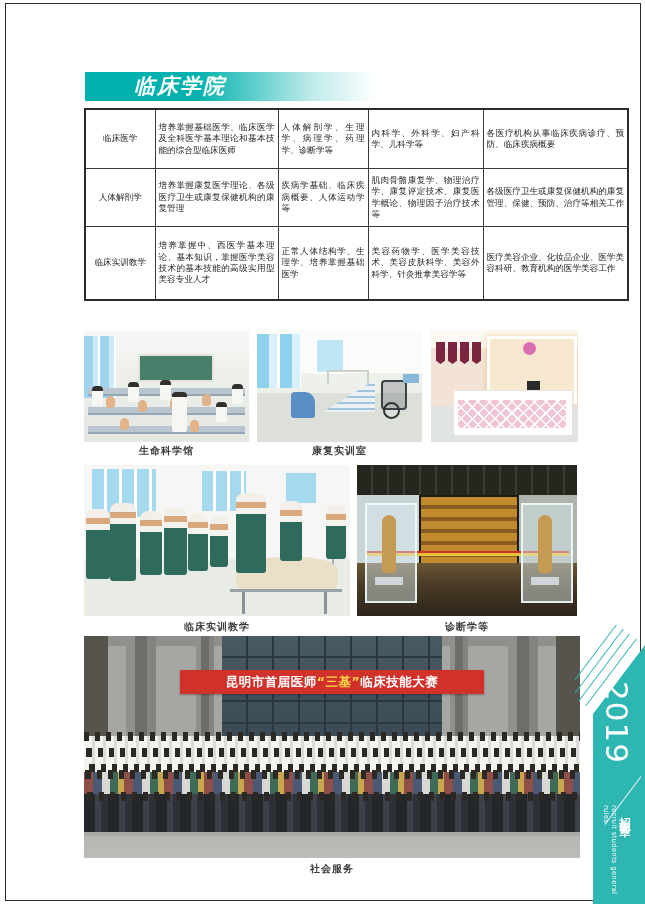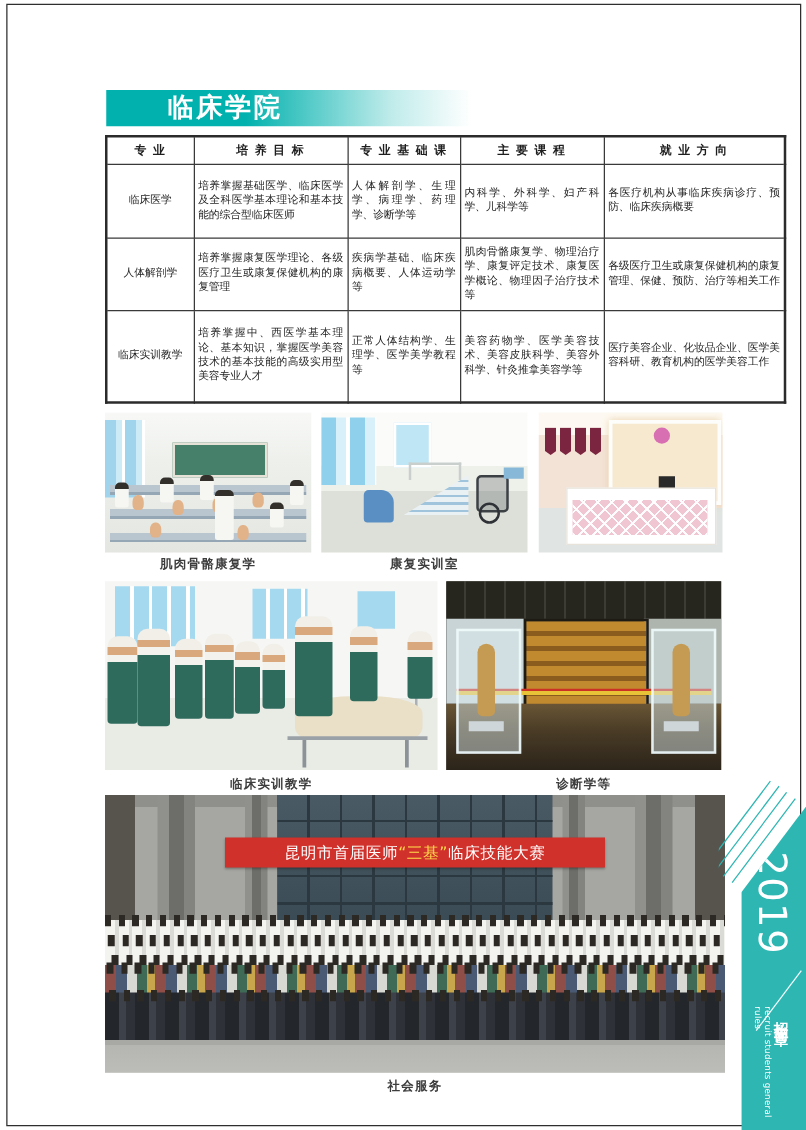--- a/index.html
+++ b/index.html
@@ -5,21 +5,21 @@
   html,body{margin:0;padding:0;width:645px;height:904px;background:#fff;
     font-family:"DejaVu Sans","Liberation Sans",sans-serif;overflow:hidden;position:relative;}
   i{display:block;position:absolute;font-style:normal;}
   .abs{position:absolute;}
 
   
   .page-border{left:5px;top:3px;width:634px;height:896px;border:1px solid #2e2e2e;z-index:1;}
 
   
   .title-bar{left:85px;top:72px;width:292px;height:29px;z-index:2;
-    background:linear-gradient(to right,#00b1ad 0%,#00b1ad 38%,rgba(0,177,173,.25) 78%,rgba(255,255,255,0) 100%);}
+    background:linear-gradient(to right,#00b1ad 0%,#00b1ad 38%,rgba(0,177,173,.25) 78%,rgba(255,255,255,0) 100%);font-style:italic;}
   .title-bar .t{position:absolute;left:49px;top:0;height:29px;line-height:29px;color:#fff;
     font-size:21px;font-weight:bold;letter-spacing:2px;white-space:nowrap;}
 
   
   table.majors{position:absolute;left:84px;top:108px;width:543px;border-collapse:collapse;
     table-layout:fixed;z-index:2;border:2px solid #2b2b2b;}
   table.majors th,table.majors td{border:1px solid #3a3a3a;color:#1e1e1e;overflow:hidden;}
   table.majors th{height:21px;font-size:9.5px;font-weight:bold;letter-spacing:1px;text-align:center;padding:0;}
   table.majors td{font-size:8.6px;line-height:1.32;vertical-align:middle;padding:1px 3px;text-align:justify;}
   table.majors td.major{text-align:center;padding:1px 1px;}
@@ -110,21 +110,21 @@
   .p6{left:84px;top:636px;width:496px;height:222px;
     background:linear-gradient(180deg,#8f8f8b 0 10px,#a6a6a2 10px 120px,#9c9c98 120px 100%);}
   .p6-side{top:0;width:24px;height:162px;background:#57544e;}
   .p6-pillar{top:0;background:linear-gradient(90deg,#90908c 0 30%,#6d6d69 30% 70%,#83837f 70%);}
   .p6-glass{left:138px;top:0;width:220px;height:112px;background:
     repeating-linear-gradient(90deg,rgba(0,0,0,0) 0 24px,#2c3840 24px 26px),
     repeating-linear-gradient(180deg,rgba(0,0,0,0) 0 20px,#2c3840 20px 22px),
     linear-gradient(180deg,#4a5a64 0,#3a4a54 100%);}
   .p6-banner{left:96px;top:34px;width:304px;height:24px;background:#d0312b;z-index:3;
     display:flex;align-items:center;justify-content:center;white-space:nowrap;
-    font-size:12.5px;font-weight:normal;color:#fff;letter-spacing:.5px;box-shadow:0 1px 2px rgba(0,0,0,.3);}
+    font-size:12.5px;font-weight:bold;color:#fff;letter-spacing:.5px;box-shadow:0 1px 2px rgba(0,0,0,.3);}
   .p6-banner .hl{color:#ffd94a;}
   .p6-coats{left:0;top:100px;width:496px;height:62px;
     background:repeating-linear-gradient(90deg,#f3f3f0 0 8px,#dadad6 8px 11px);}
   .p6-heads{left:0;width:496px;height:9px;
     background:repeating-linear-gradient(90deg,#2c2824 0 5px,rgba(0,0,0,0) 5px 11px);}
   .p6-colorrow{left:0;top:136px;width:496px;height:26px;
     background:repeating-linear-gradient(90deg,#8f4f48 0 9px,#4a5a74 9px 18px,#d9d9d4 18px 26px,#3f6a55 26px 34px,#c7a64c 34px 40px);}
   .p6-seated{left:0;top:158px;width:496px;height:40px;
     background:repeating-linear-gradient(90deg,#23262b 0 11px,#3d424a 11px 17px,#2e3138 17px 24px);}
   .p6-pave{left:0;top:196px;width:496px;height:26px;
@@ -155,45 +155,38 @@
 
 <table class="majors">
   <colgroup>
     <col style="width:70px">
       <col style="width:123px">
       <col style="width:90px">
     <col style="width:115px">
       <col style="width:145px">
   </colgroup>
   <tbody>
-      <tr>
-    <th>专 业</th>
-    <th>培 养 目 标</th>
-    <th>专 业 基 础 课</th>
-    <th>主 要 课 程</th>
-    <th>就 业 方 向</th>
-  </tr>
   <tr class="r1">
     <td class="major">临床医学</td>
     <td>培养掌握基础医学、临床医学及全科医学基本理论和基本技能的综合型临床医师</td>
     <td>人体解剖学、生理学、病理学、药理学、诊断学等</td>
     <td>内科学、外科学、妇产科学、儿科学等</td>
     <td>各医疗机构从事临床疾病诊疗、预防、临床疾病概要</td>
   </tr>
   <tr class="r2">
     <td class="major">人体解剖学</td>
     <td>培养掌握康复医学理论、各级医疗卫生或康复保健机构的康复管理</td>
     <td>疾病学基础、临床疾病概要、人体运动学等</td>
     <td>肌肉骨骼康复学、物理治疗学、康复评定技术、康复医学概论、物理因子治疗技术等</td>
     <td>各级医疗卫生或康复保健机构的康复管理、保健、预防、治疗等相关工作</td>
   </tr>
   <tr class="r3">
     <td class="major">临床实训教学</td>
     <td>培养掌握中、西医学基本理论、基本知识，掌握医学美容技术的基本技能的高级实用型美容专业人才</td>
-    <td>正常人体结构学、生理学、医学美学教程等</td>
+    <td>正常人体结构学、生理学、培养掌握基础医学</td>
     <td>美容药物学、医学美容技术、美容皮肤科学、美容外科学、针灸推拿美容学等</td>
     <td>医疗美容企业、化妆品企业、医学美容科研、教育机构的医学美容工作</td>
   </tr>
 </tbody>
   </table>
 
 <div class="photo p1">
   <i class="p1-win"></i>
   <i class="p1-board"></i>
   <i class="p1-desks"></i>
@@ -203,21 +196,21 @@
   <i class="m" style="left:118px;top:64px"></i>
   <i class="m" style="left:36px;top:88px"></i>
   <i class="m" style="left:106px;top:90px"></i>
   <i class="stu" style="left:8px;top:56px"></i>
   <i class="stu" style="left:44px;top:52px"></i>
   <i class="stu" style="left:76px;top:50px"></i>
   <i class="stu" style="left:132px;top:72px"></i>
   <i class="stu" style="left:148px;top:54px"></i>
   <i class="stu" style="left:88px;top:62px;width:15px;height:40px"></i>
 </div>
-<div class="caption" style="left:84px;top:444px;width:165px">肌肉骨骼康复学</div>
+<div class="caption" style="left:84px;top:444px;width:165px">生命科学馆</div>
 
 <div class="photo p2">
   <i class="p2-winl"></i>
   <i class="p2-winm"></i>
   <i class="p2-ramp"></i>
   <i class="p2-bar"></i>
   <i class="p2-post" style="left:70px;top:40px"></i>
   <i class="p2-post" style="left:110px;top:40px"></i>
   <i class="p2-chair"></i>
   <i class="p2-wc"></i>

